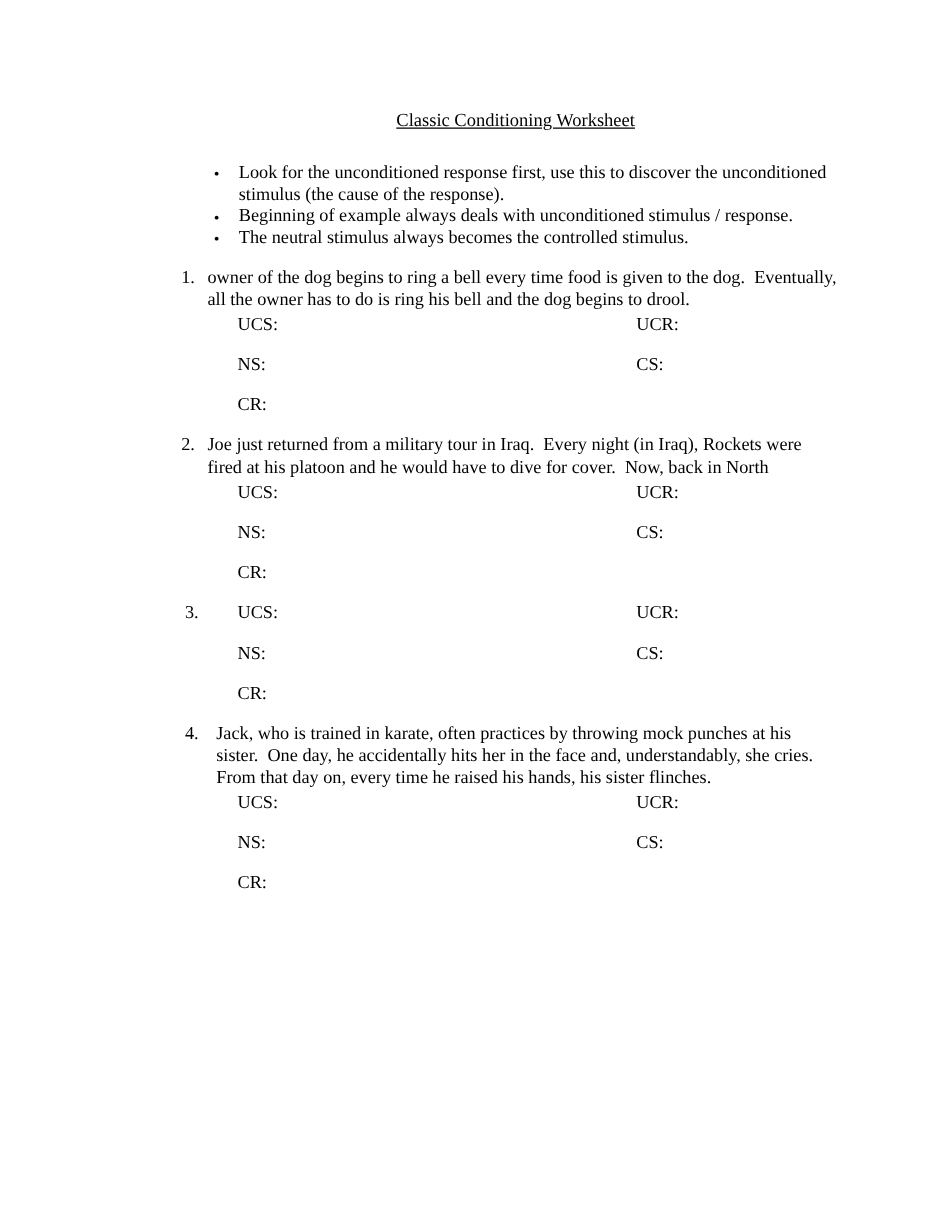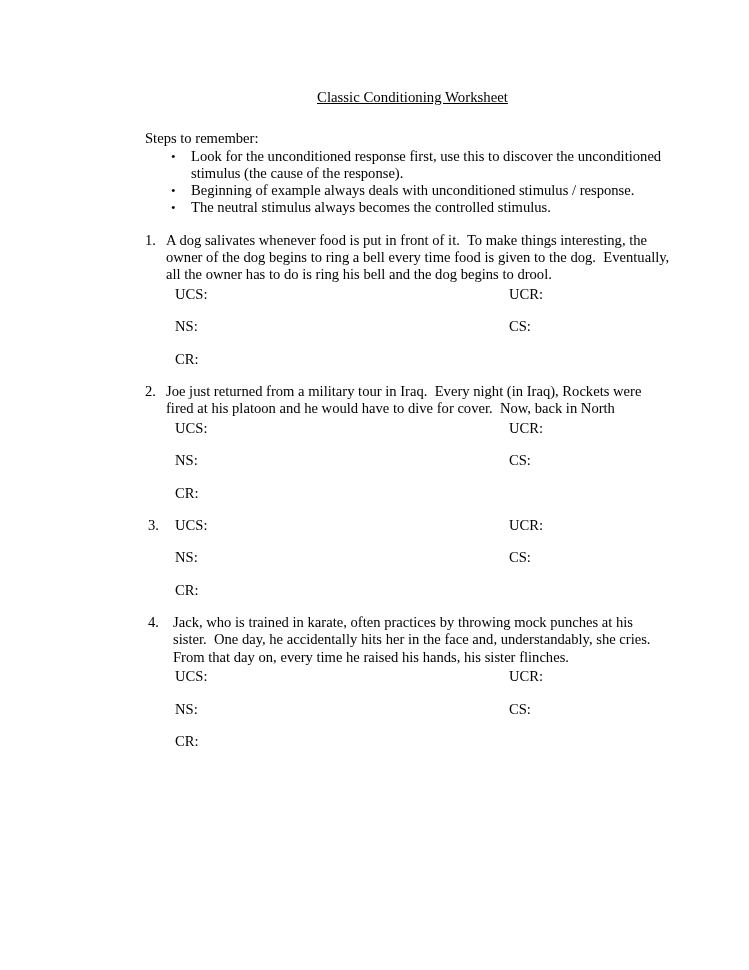--- a/index.html
+++ b/index.html
@@ -70,61 +70,59 @@
   }
   .answer-row {
     position: relative;
     height: 17.3px;
   }
   .answer-row + .answer-row {
     margin-top: 15px;
   }
   .answer-label-left {
     position: absolute;
-    left: 30px;
+    left: 45px;
     top: 0;
     white-space: pre;
   }
   .answer-label-right {
     position: absolute;
     left: 364px;
     top: 0;
     white-space: pre;
   }
 </style>
 </head>
 <body>
 
 <div class="page">
 
   <h1 class="title">Classic Conditioning Worksheet</h1>
 
   <div class="steps">
-    <div class="steps-heading">Steps to remember:</div>
     <div class="steps-list">
       <div class="bullet-item">
         <span class="bullet-marker">•</span>
         <span class="line">Look for the unconditioned response first, use this to discover the unconditioned</span>
         <span class="line">stimulus (the cause of the response).</span>
       </div>
       <div class="bullet-item">
         <span class="bullet-marker">•</span>
         <span class="line">Beginning of example always deals with unconditioned stimulus / response.</span>
       </div>
       <div class="bullet-item">
         <span class="bullet-marker">•</span>
         <span class="line">The neutral stimulus always becomes the controlled stimulus.</span>
       </div>
     </div>
   </div>
 
   <div class="problem">
     <span class="problem-num">1.</span>
     <div class="problem-text">
-      <span class="line">A dog salivates whenever food is put in front of it.  To make things interesting, the</span>
       <span class="line">owner of the dog begins to ring a bell every time food is given to the dog.  Eventually,</span>
       <span class="line">all the owner has to do is ring his bell and the dog begins to drool.</span>
     </div>
     <div class="answers">
       <div class="answer-row">
         <span class="answer-label-left">UCS:</span>
         <span class="answer-label-right">UCR:</span>
       </div>
       <div class="answer-row">
         <span class="answer-label-left">NS:</span>

